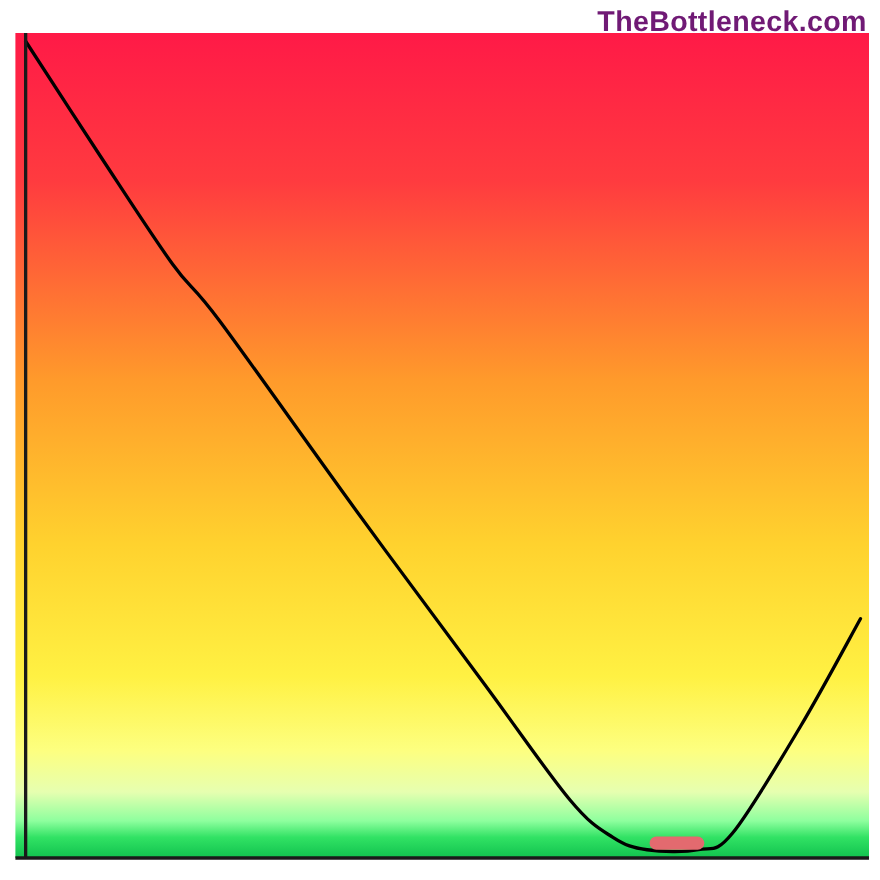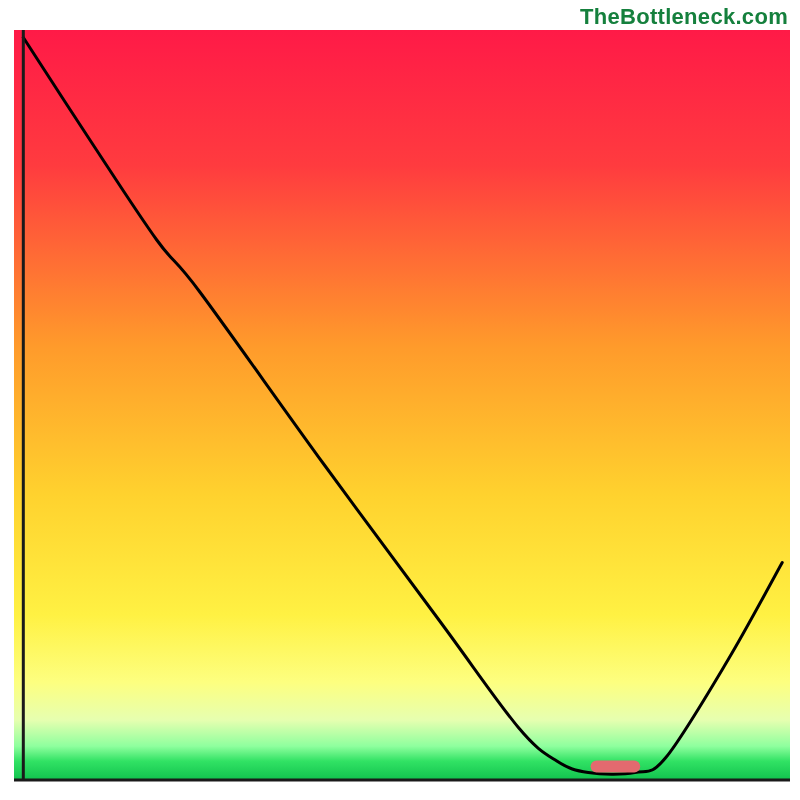--- a/index.html
+++ b/index.html
@@ -12,23 +12,23 @@
   }
   .container {
     position: relative;
     width: 800px;
     height: 800px;
   }
   .watermark {
     position: absolute;
     top: 4px;
     right: 12px;
-    font-size: 22px;
+    font-size: 26px;
     font-weight: 600;
-    color: #15803d;
+    color: #701a75;
     letter-spacing: 0.3px;
   }
   svg {
     position: absolute;
     top: 0;
     left: 0;
   }
 </style>
 </head>
 <body>

